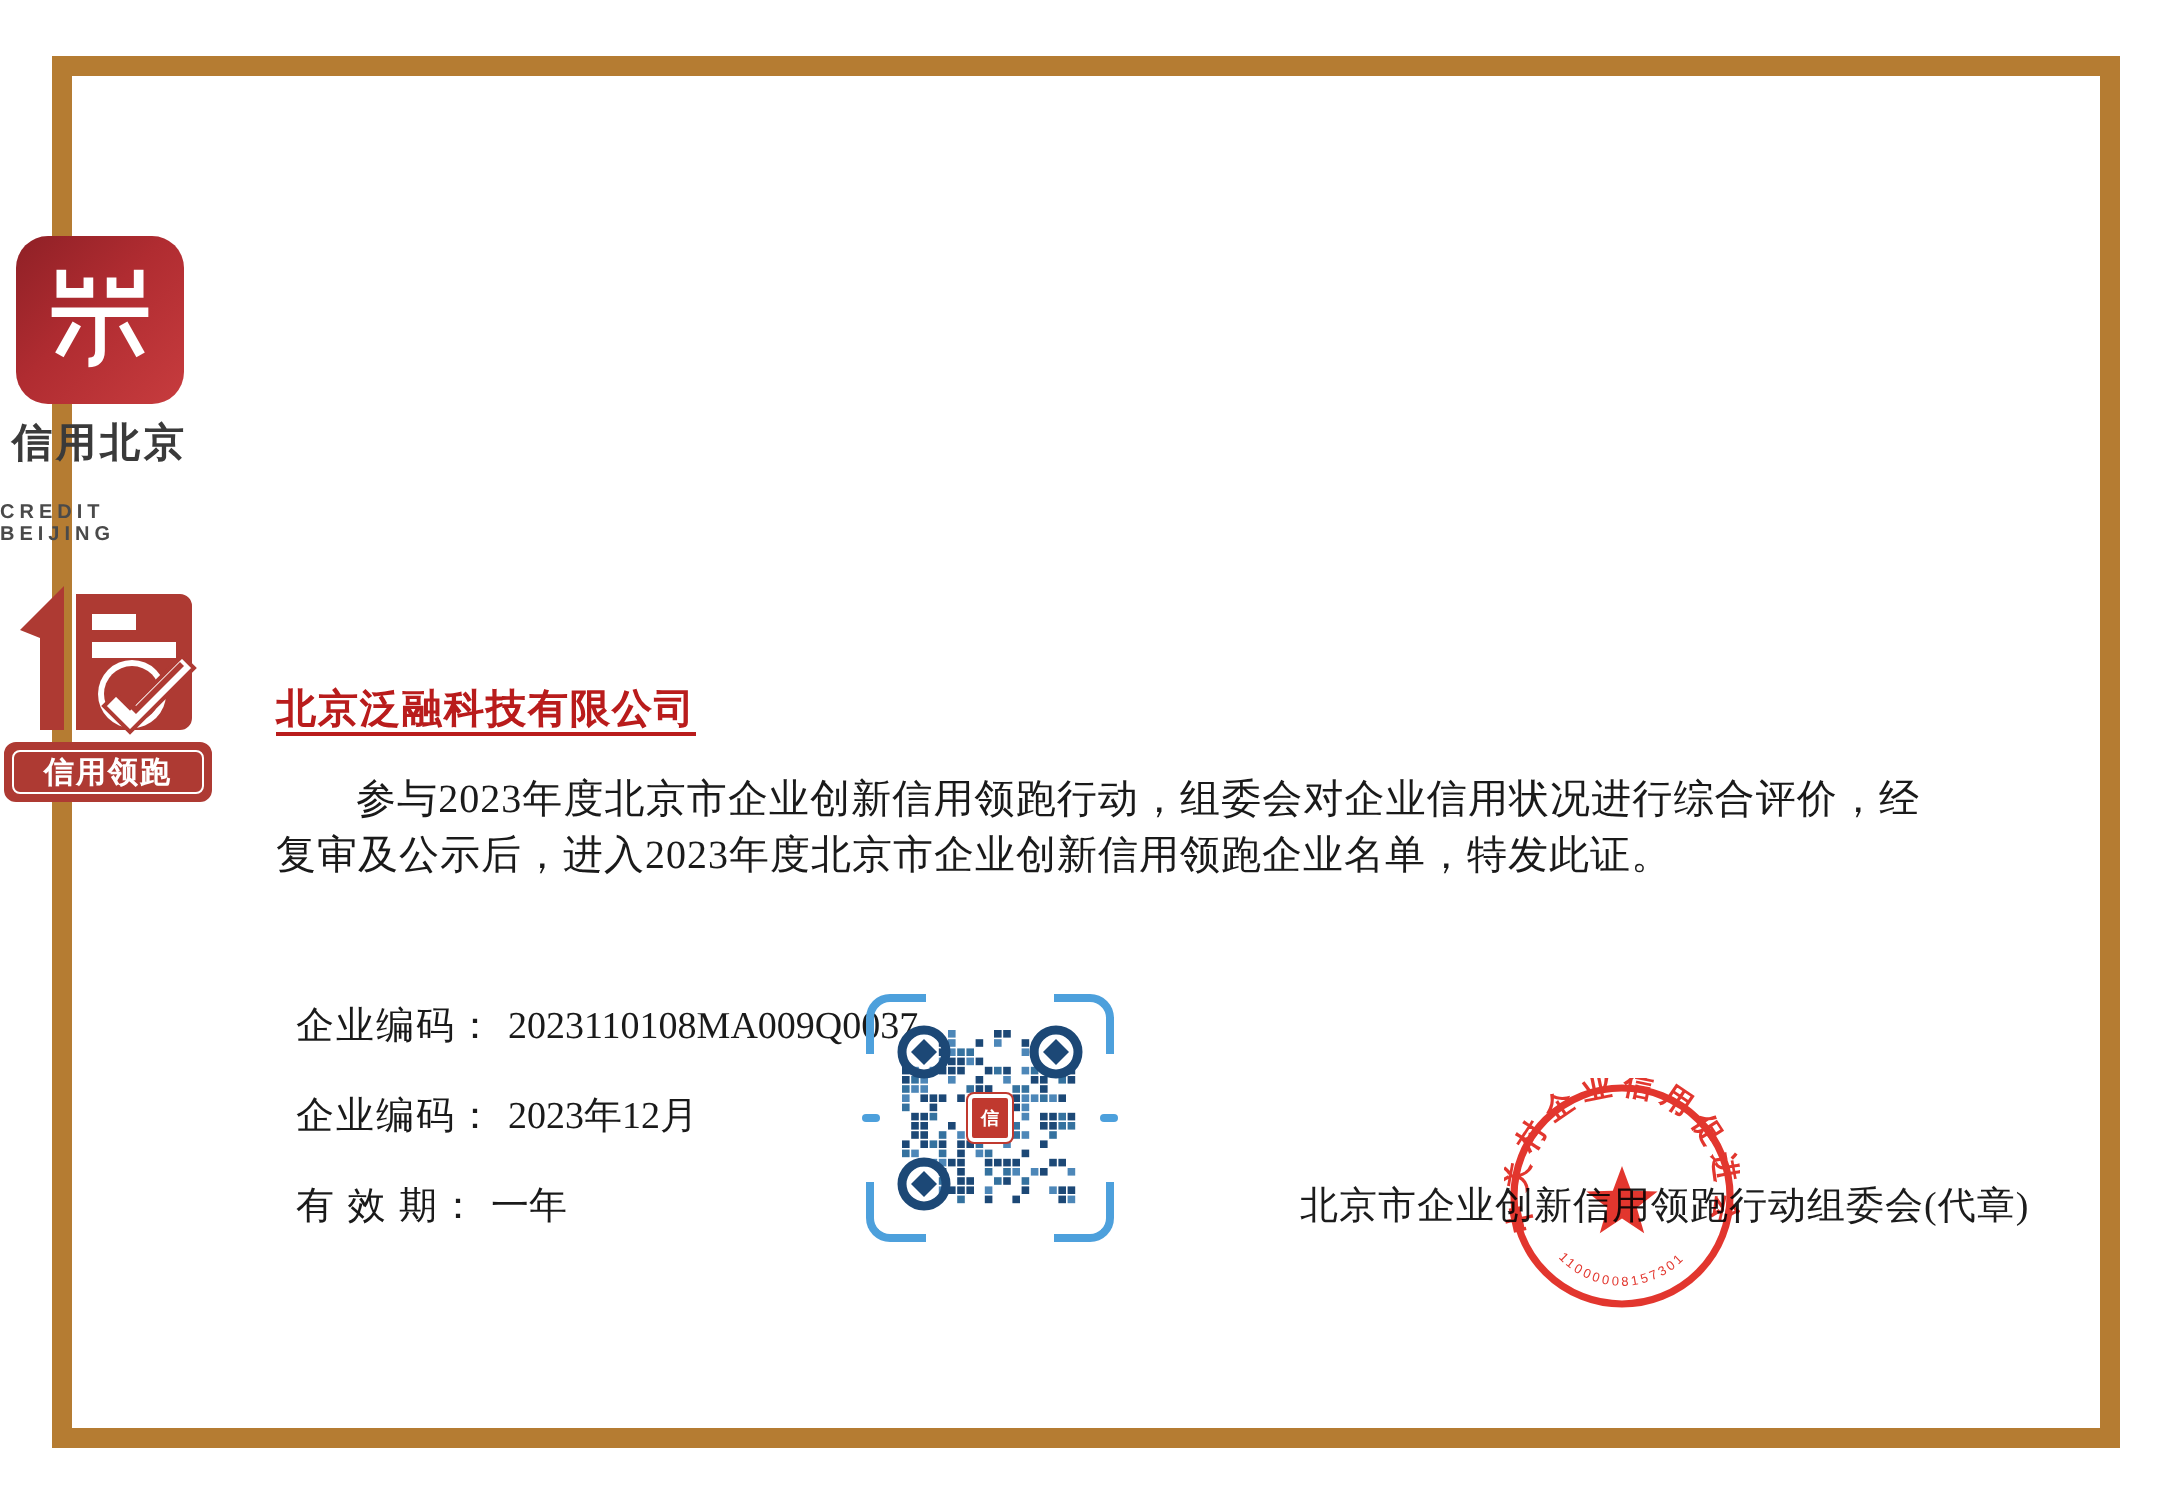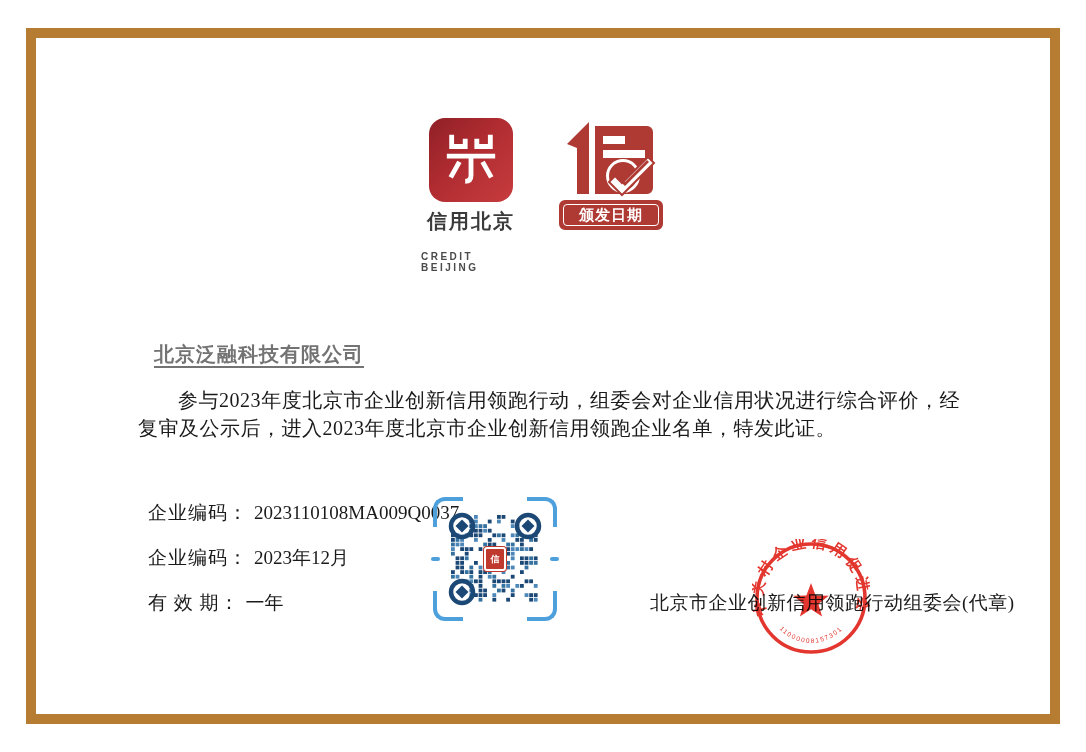--- a/index.html
+++ b/index.html
@@ -8,21 +8,21 @@
 
   .frame {
     position: absolute; left: 26px; top: 28px; right: 26px; bottom: 28px;
     border: 10px solid #b57c32;
     background: #ffffff;
   }
 
   .cert { position: absolute; left: 0; top: 0; width: 1086px; height: 752px; }
 
   
-  .logo-row { position: absolute; left: 0; top: 118px; width: 100%; display: flex; justify-content: center; align-items: flex-start; gap: 36px; }
+  .logo-row { position: absolute; left: 0; top: 118px; width: 100%; display: flex; justify-content: flex-start; align-items: flex-start; gap: 16px; flex-direction: column; }
   .logo-cb { width: 100px; display: flex; flex-direction: column; align-items: center; }
   .logo-cb-square {
     width: 84px; height: 84px; border-radius: 16px;
     background: linear-gradient(135deg, #8f2026 0%, #b02c31 45%, #c73c3e 100%);
     display: flex; align-items: center; justify-content: center;
   }
   .logo-cb-label { font-family: "Liberation Sans", sans-serif; font-weight: bold; font-size: 20px; color: #3a3a3a; letter-spacing: 2px; margin-top: 6px; }
   .logo-cb-sub { font-family: Liberation Sans, sans-serif; font-weight: bold; font-size: 10px; color: #4a4a4a; letter-spacing: 2.5px; margin-top: 16px; }
 
   .logo-xl { width: 108px; height: 112px; position: relative; }
@@ -40,22 +40,22 @@
   
   .title {
     position: absolute; left: 0; top: 252px; width: 100%;
     text-align: center; font-family: "Liberation Sans", sans-serif;
     font-weight: bold; font-size: 34px; color: #1b1b1b; letter-spacing: 2px;
   }
 
   
   .company {
     position: absolute; left: 138px; top: 341px;
-    font-size: 20px; font-weight: bold; color: #737373;
-    text-decoration: underline; text-underline-offset: 5px; letter-spacing: 1px; margin-left: 16px;
+    font-size: 20px; font-weight: bold; color: #b91c1c;
+    text-decoration: underline; text-underline-offset: 5px; letter-spacing: 1px;
   }
   .body-par {
     position: absolute; left: 138px; top: 386px; width: 822px;
     font-size: 20px; color: #1a1a1a; line-height: 28px;
     text-align: justify; text-indent: 2em; letter-spacing: 0.5px;
   }
 
   
   .fields { position: absolute; left: 148px; top: 500px; }
   .field-row { display: flex; align-items: baseline; height: 45px; }
@@ -115,21 +115,21 @@
         <g fill="#ae3a33">
           <polygon points="10,26 32,4 32,76 20,76 20,30"></polygon>
           <path d="M38 8 h52 a6 6 0 0 1 6 6 v56 a6 6 0 0 1 -6 6 h-52 z M46 18 v8 h22 v-8 z M46 32 v8 h42 v-8 z"></path>
         </g>
         <circle cx="66" cy="58" r="17" fill="#ffffff"></circle>
         <circle cx="66" cy="58" r="14" fill="#ae3a33"></circle>
         <path d="M58 58 l7 7 l26 -26 l6 6 l-32 32 l-13 -13 z" fill="#ffffff" stroke="#ae3a33" stroke-width="2"></path>
         <path d="M64 60 l4 4 l22 -22 l2 2 l-24 24 l-6 -6 z" fill="#ae3a33"></path>
       </svg>
       <div class="logo-xl-box">
-        <div class="logo-xl-box-inner">颁发日期</div>
+        <div class="logo-xl-box-inner">信用领跑</div>
       </div>
     </div>
   </div>
 
 
   <div class="company">北京泛融科技有限公司</div>
 
   <p class="body-par">参与2023年度北京市企业创新信用领跑行动，组委会对企业信用状况进行综合评价，经复审及公示后，进入2023年度北京市企业创新信用领跑企业名单，特发此证。</p>
 
   <div class="fields">

